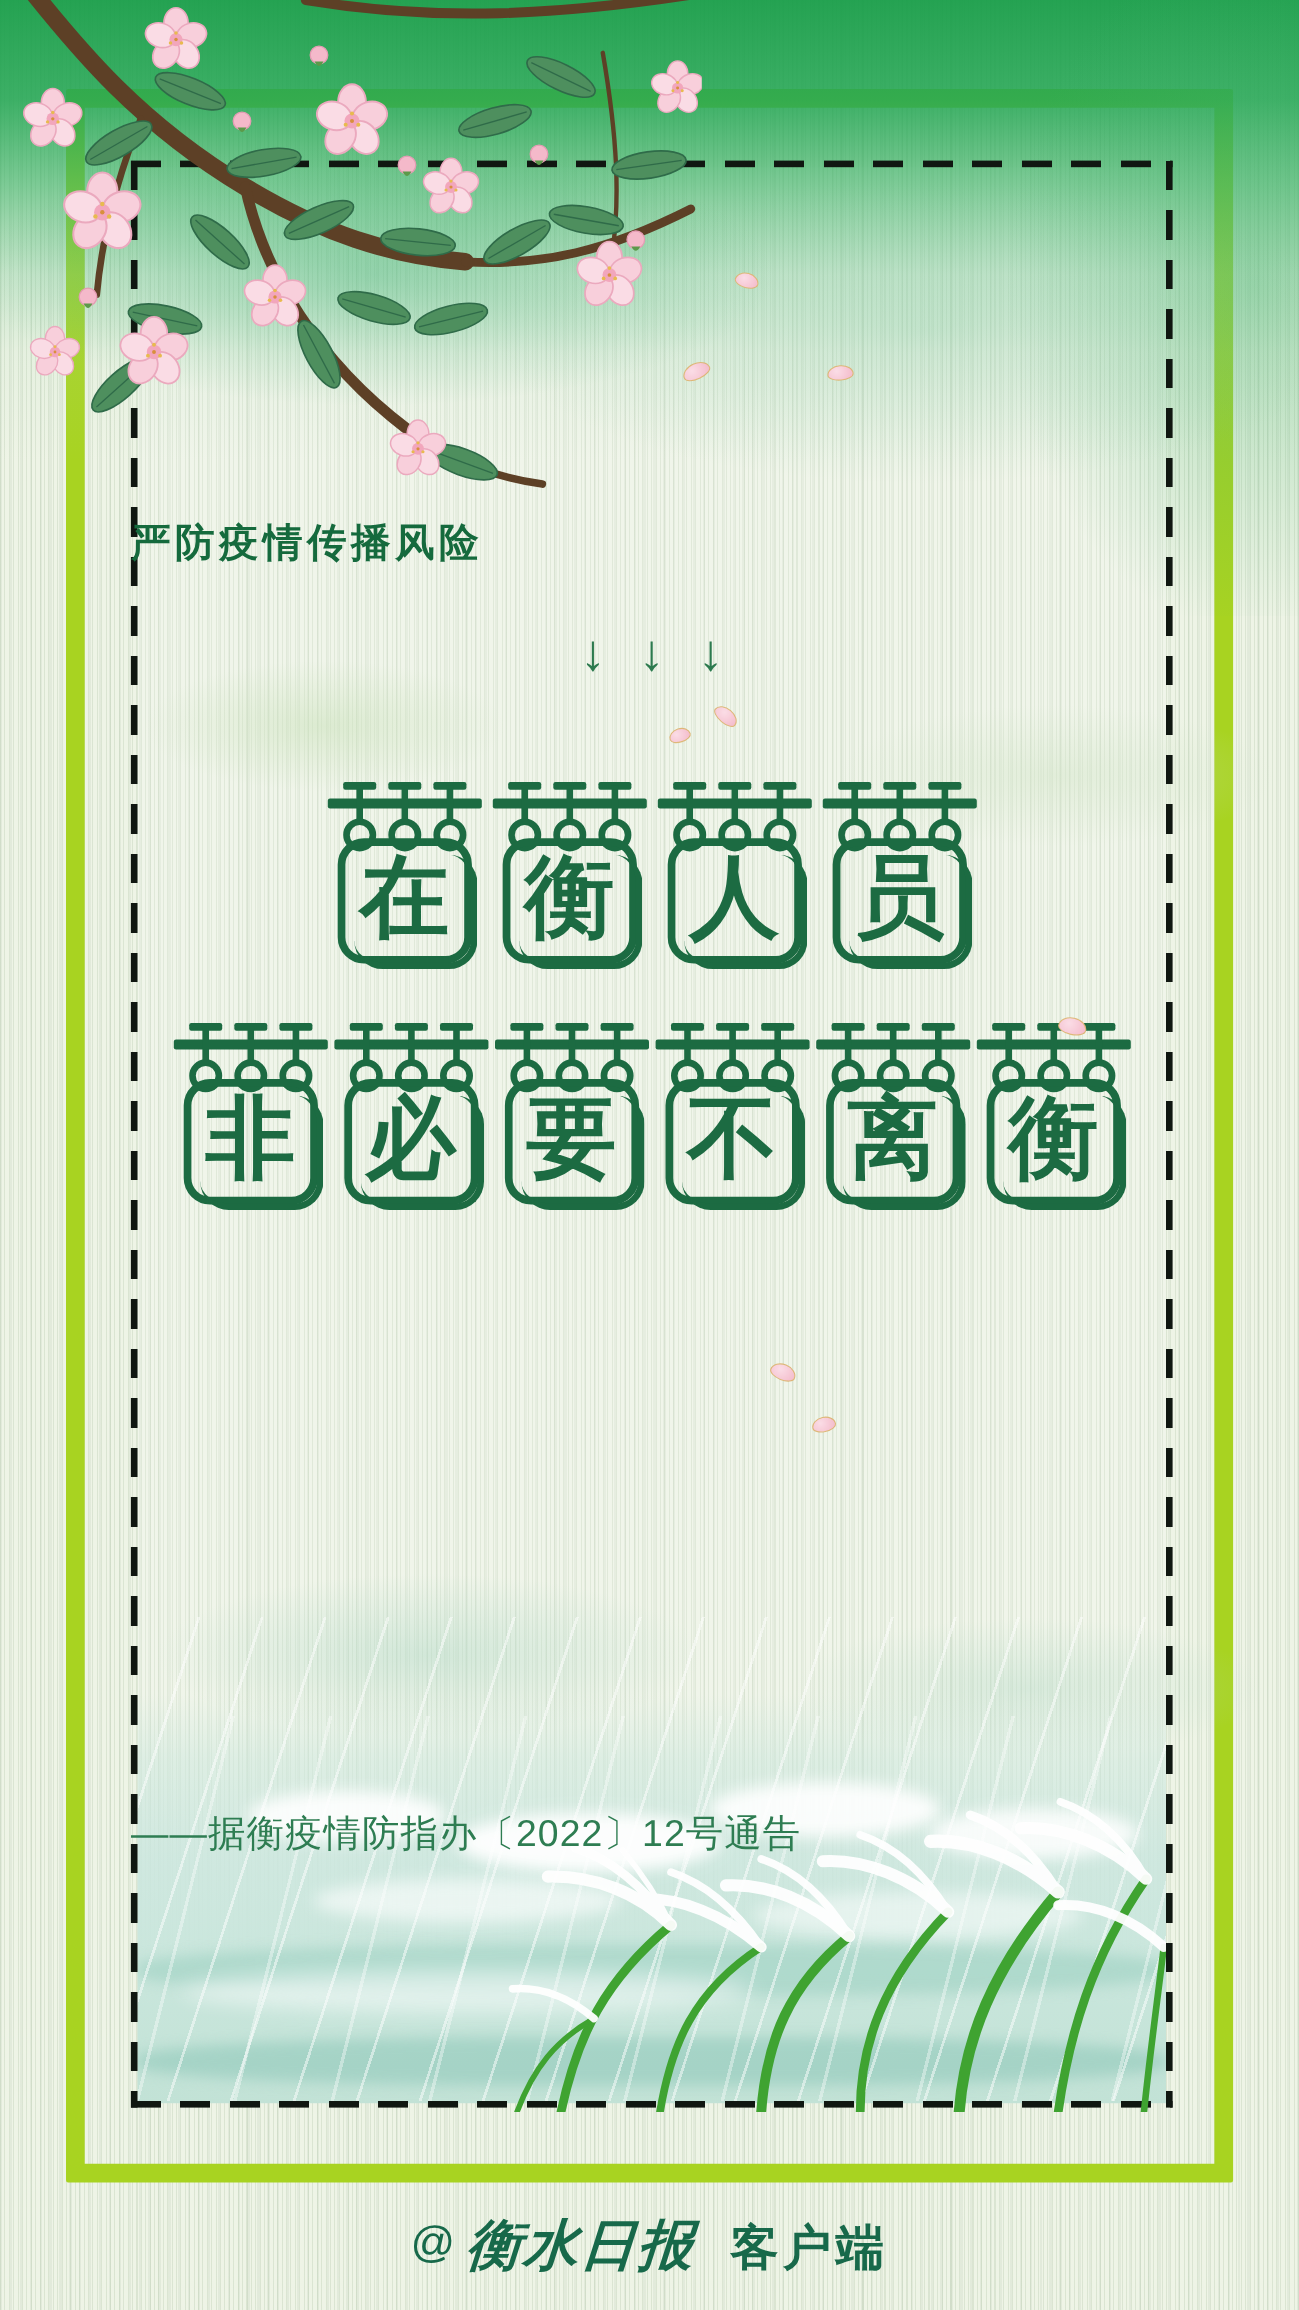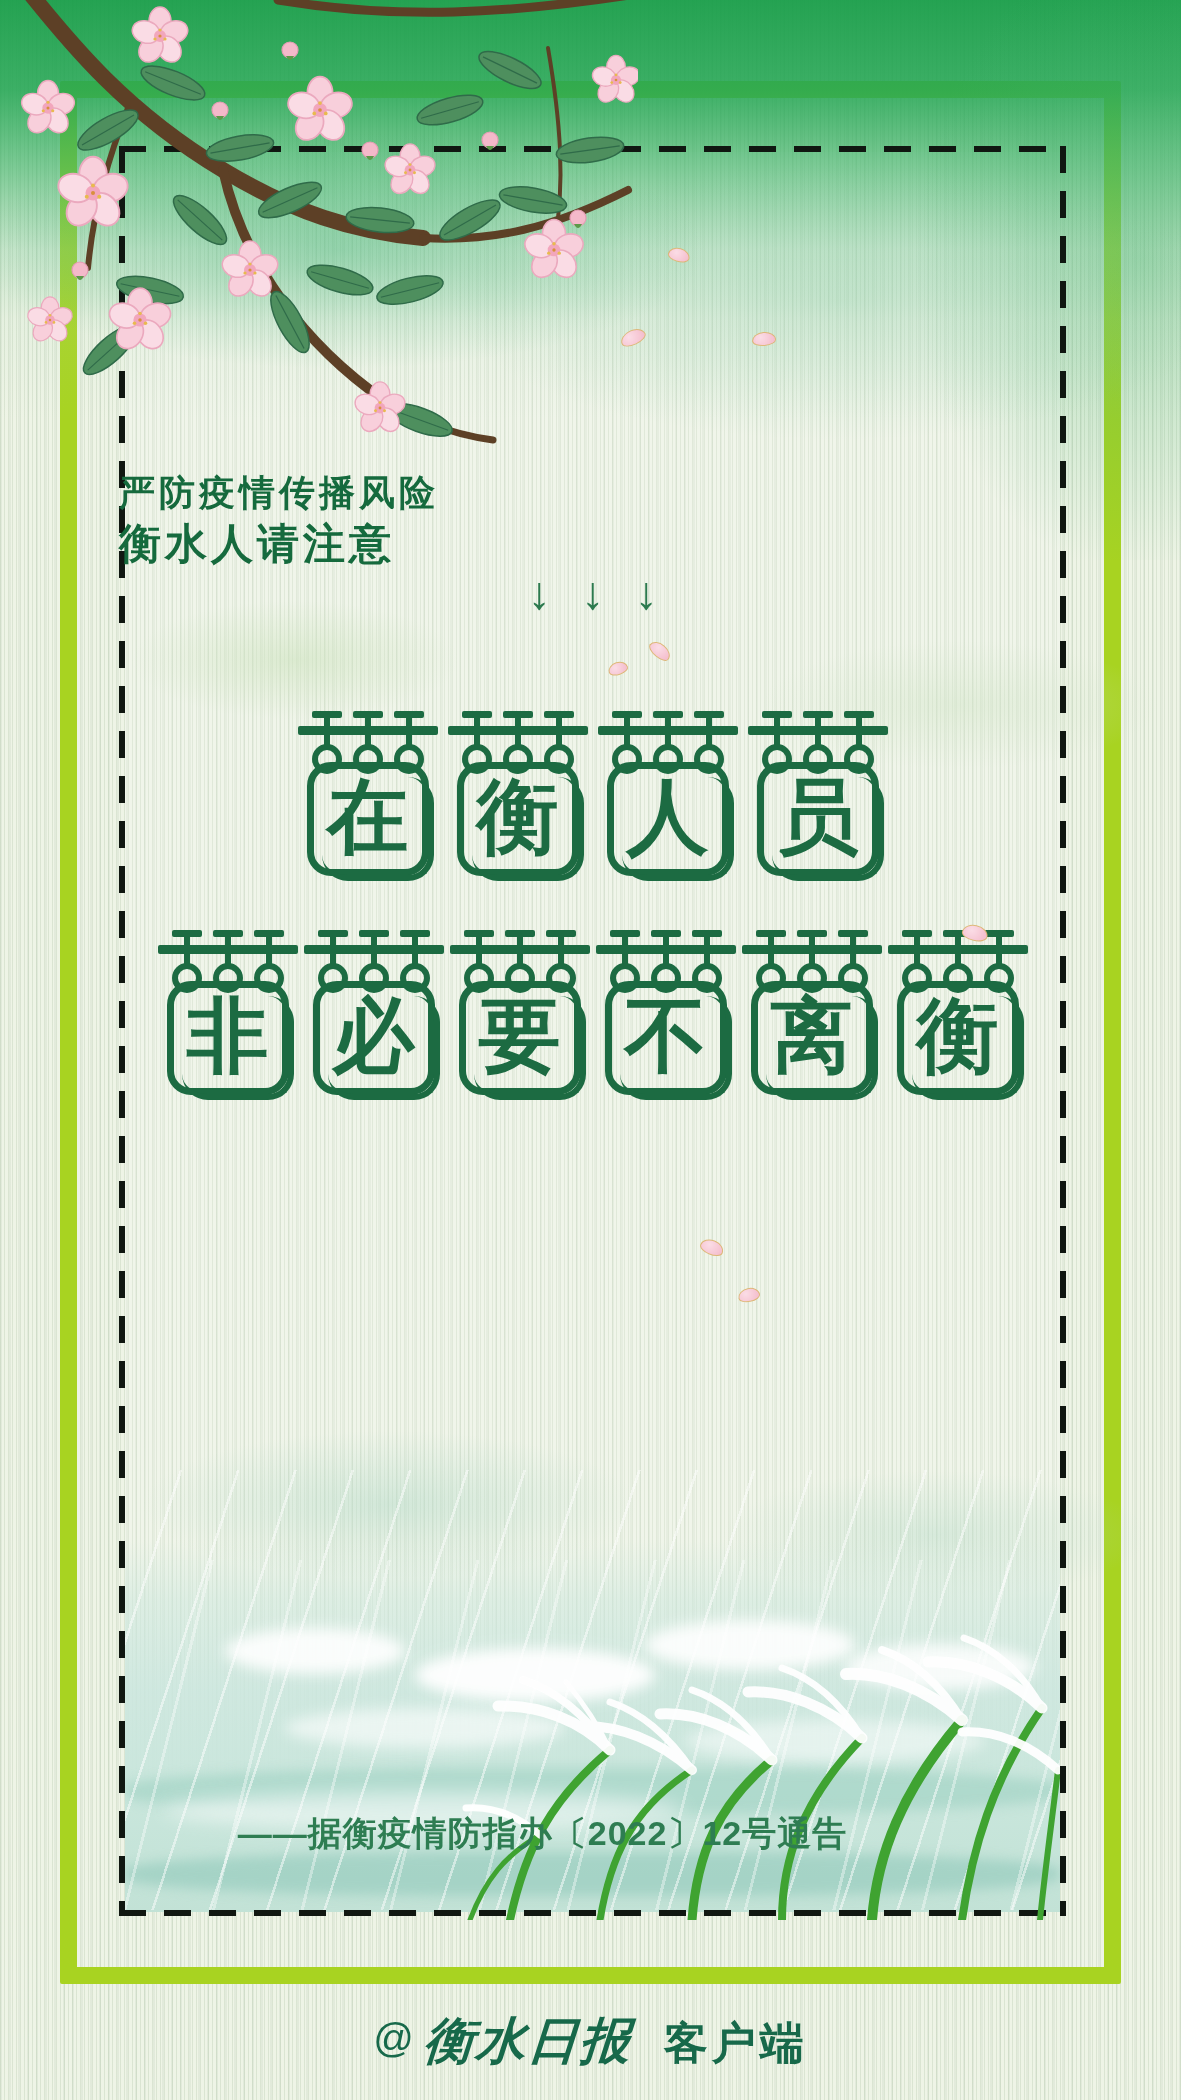--- a/index.html
+++ b/index.html
@@ -78,22 +78,22 @@
     border:7px solid #1c6b42; border-radius:24px; display:flex; align-items:center; justify-content:center;}
   .plate::after{content:""; position:absolute; top:8px; left:8px; right:-12px; bottom:-12px;
     border-right:6px solid #1c6b42; border-bottom:6px solid #1c6b42; border-radius:26px;}
   .glyph{font-size:82px; font-weight:900; color:#1c6b42; line-height:1; transform:translateY(-2px);}
   
   .body-text{position:absolute; left:166px; top:1165px; width:848px; z-index:5;
     font-size:44px; line-height:79px; letter-spacing:5px; text-align:justify; text-indent:96px; color:#27774c;}
   .body-text .bld{font-weight:700; color:#1d6e41;}
   .body-text .reg{font-weight:400;}
   
-  .attribution{position:absolute; left:119px; top:1811px; width:847px; text-align:center; z-index:5;
-    font-size:34px; color:#2e7d52; letter-spacing:1px;font-weight:bold;}
+  .attribution{position:absolute; left:119px; top:1644px; width:847px; text-align:left; z-index:5;
+    font-size:34px; color:#2e7d52; letter-spacing:1px;}
   
   .footer{position:absolute; left:0; top:2008px; width:1181px; text-align:center; z-index:5; color:#17694a;}
   .footer .at{font-size:40px; font-weight:400; vertical-align:6px; margin-right:10px;}
   .footer .masthead{font-family:"DejaVu Serif", serif; font-size:50px; font-weight:700; font-style:italic;
     display:inline-block; transform:skewX(-4deg); letter-spacing:2px;}
   .footer .client{font-size:44px; font-weight:800; margin-left:32px; letter-spacing:4px;}
 </style>
 </head>
 <body>
 
@@ -234,21 +234,20 @@
   <div class="petal" style="left:668px;top:248px;width:20px;height:12px;transform:rotate(15deg);"></div>
   <div class="petal" style="left:752px;top:332px;width:22px;height:12px;transform:rotate(-5deg);"></div>
   <div class="petal" style="left:648px;top:644px;width:22px;height:12px;transform:rotate(40deg);"></div>
   <div class="petal" style="left:608px;top:662px;width:18px;height:11px;transform:rotate(-18deg);"></div>
   <div class="petal" style="left:962px;top:925px;width:24px;height:14px;transform:rotate(12deg);"></div>
   <div class="petal" style="left:700px;top:1240px;width:22px;height:13px;transform:rotate(22deg);"></div>
   <div class="petal" style="left:738px;top:1288px;width:20px;height:12px;transform:rotate(-12deg);"></div>
 
   <div class="header">
     <div class="h1">严防疫情传播风险</div>
-    <div class="h2">衡水人请注意</div>
   </div>
   <div class="arrows">
     <span>↓</span>
     <span>↓</span>
     <span>↓</span>
   </div>
 
   <div class="sign-row row1">
     <div class="sign-unit">
       <div class="rail"></div>

